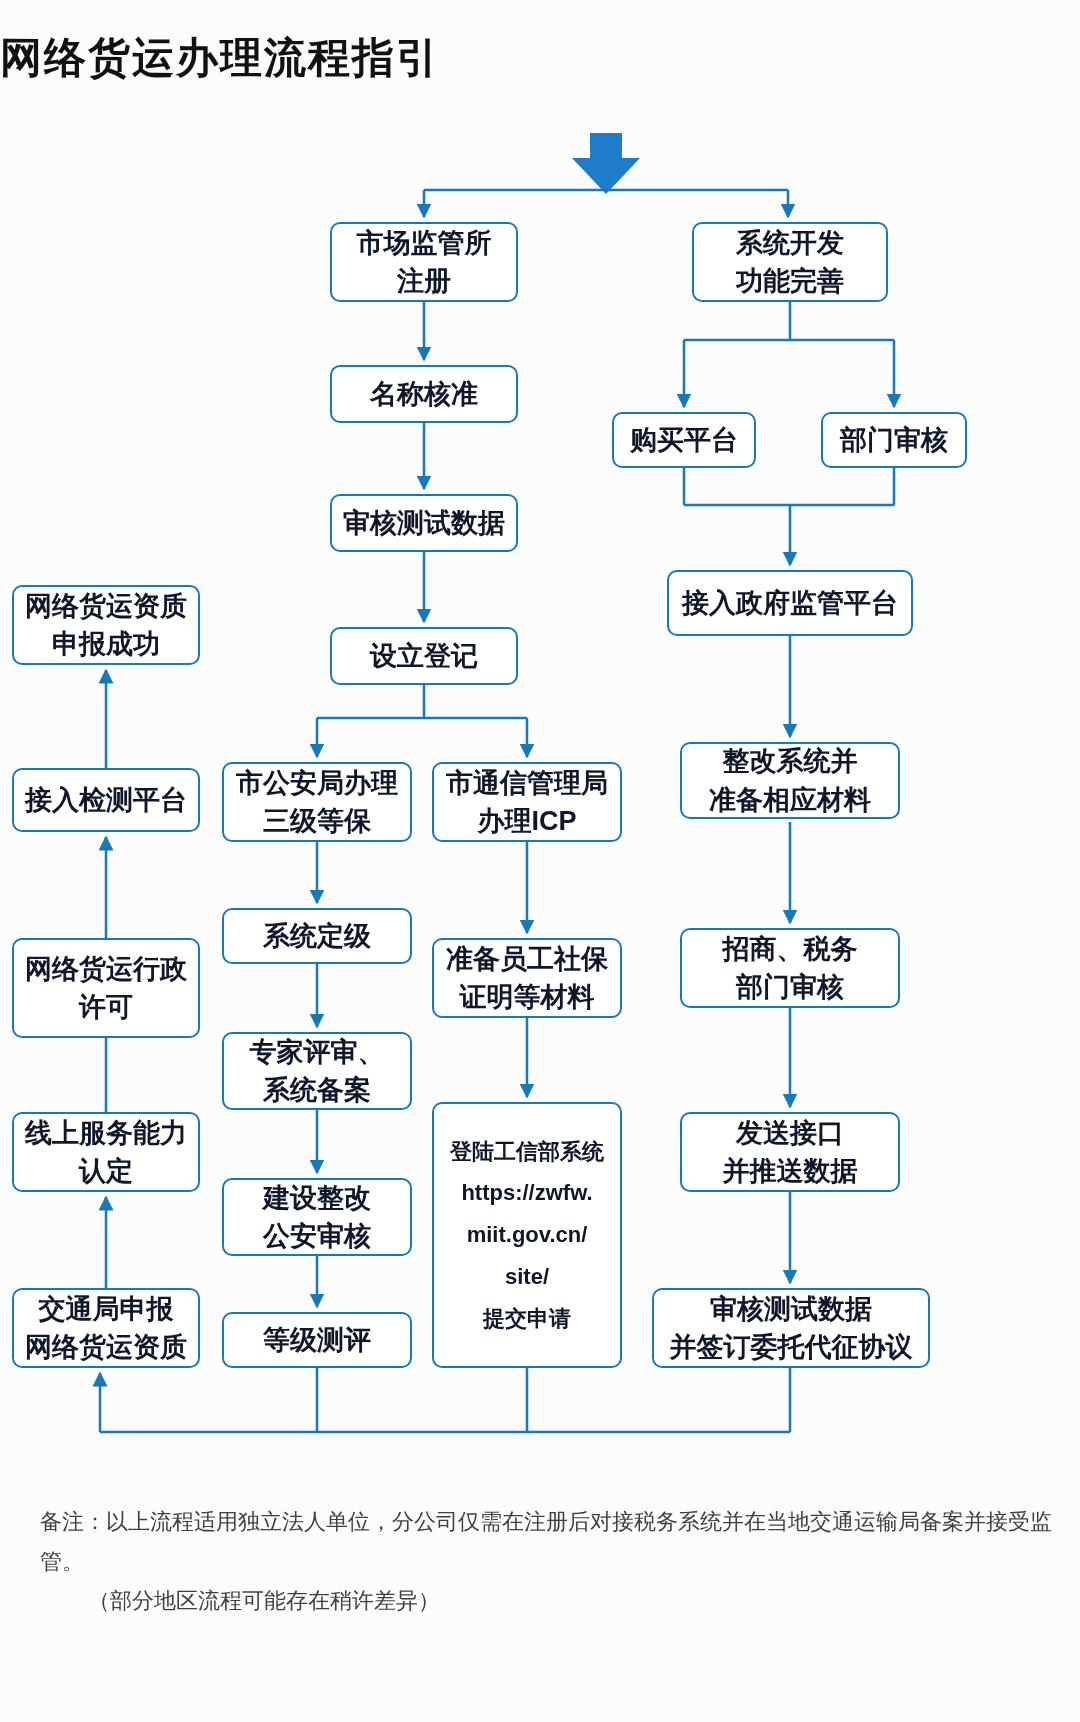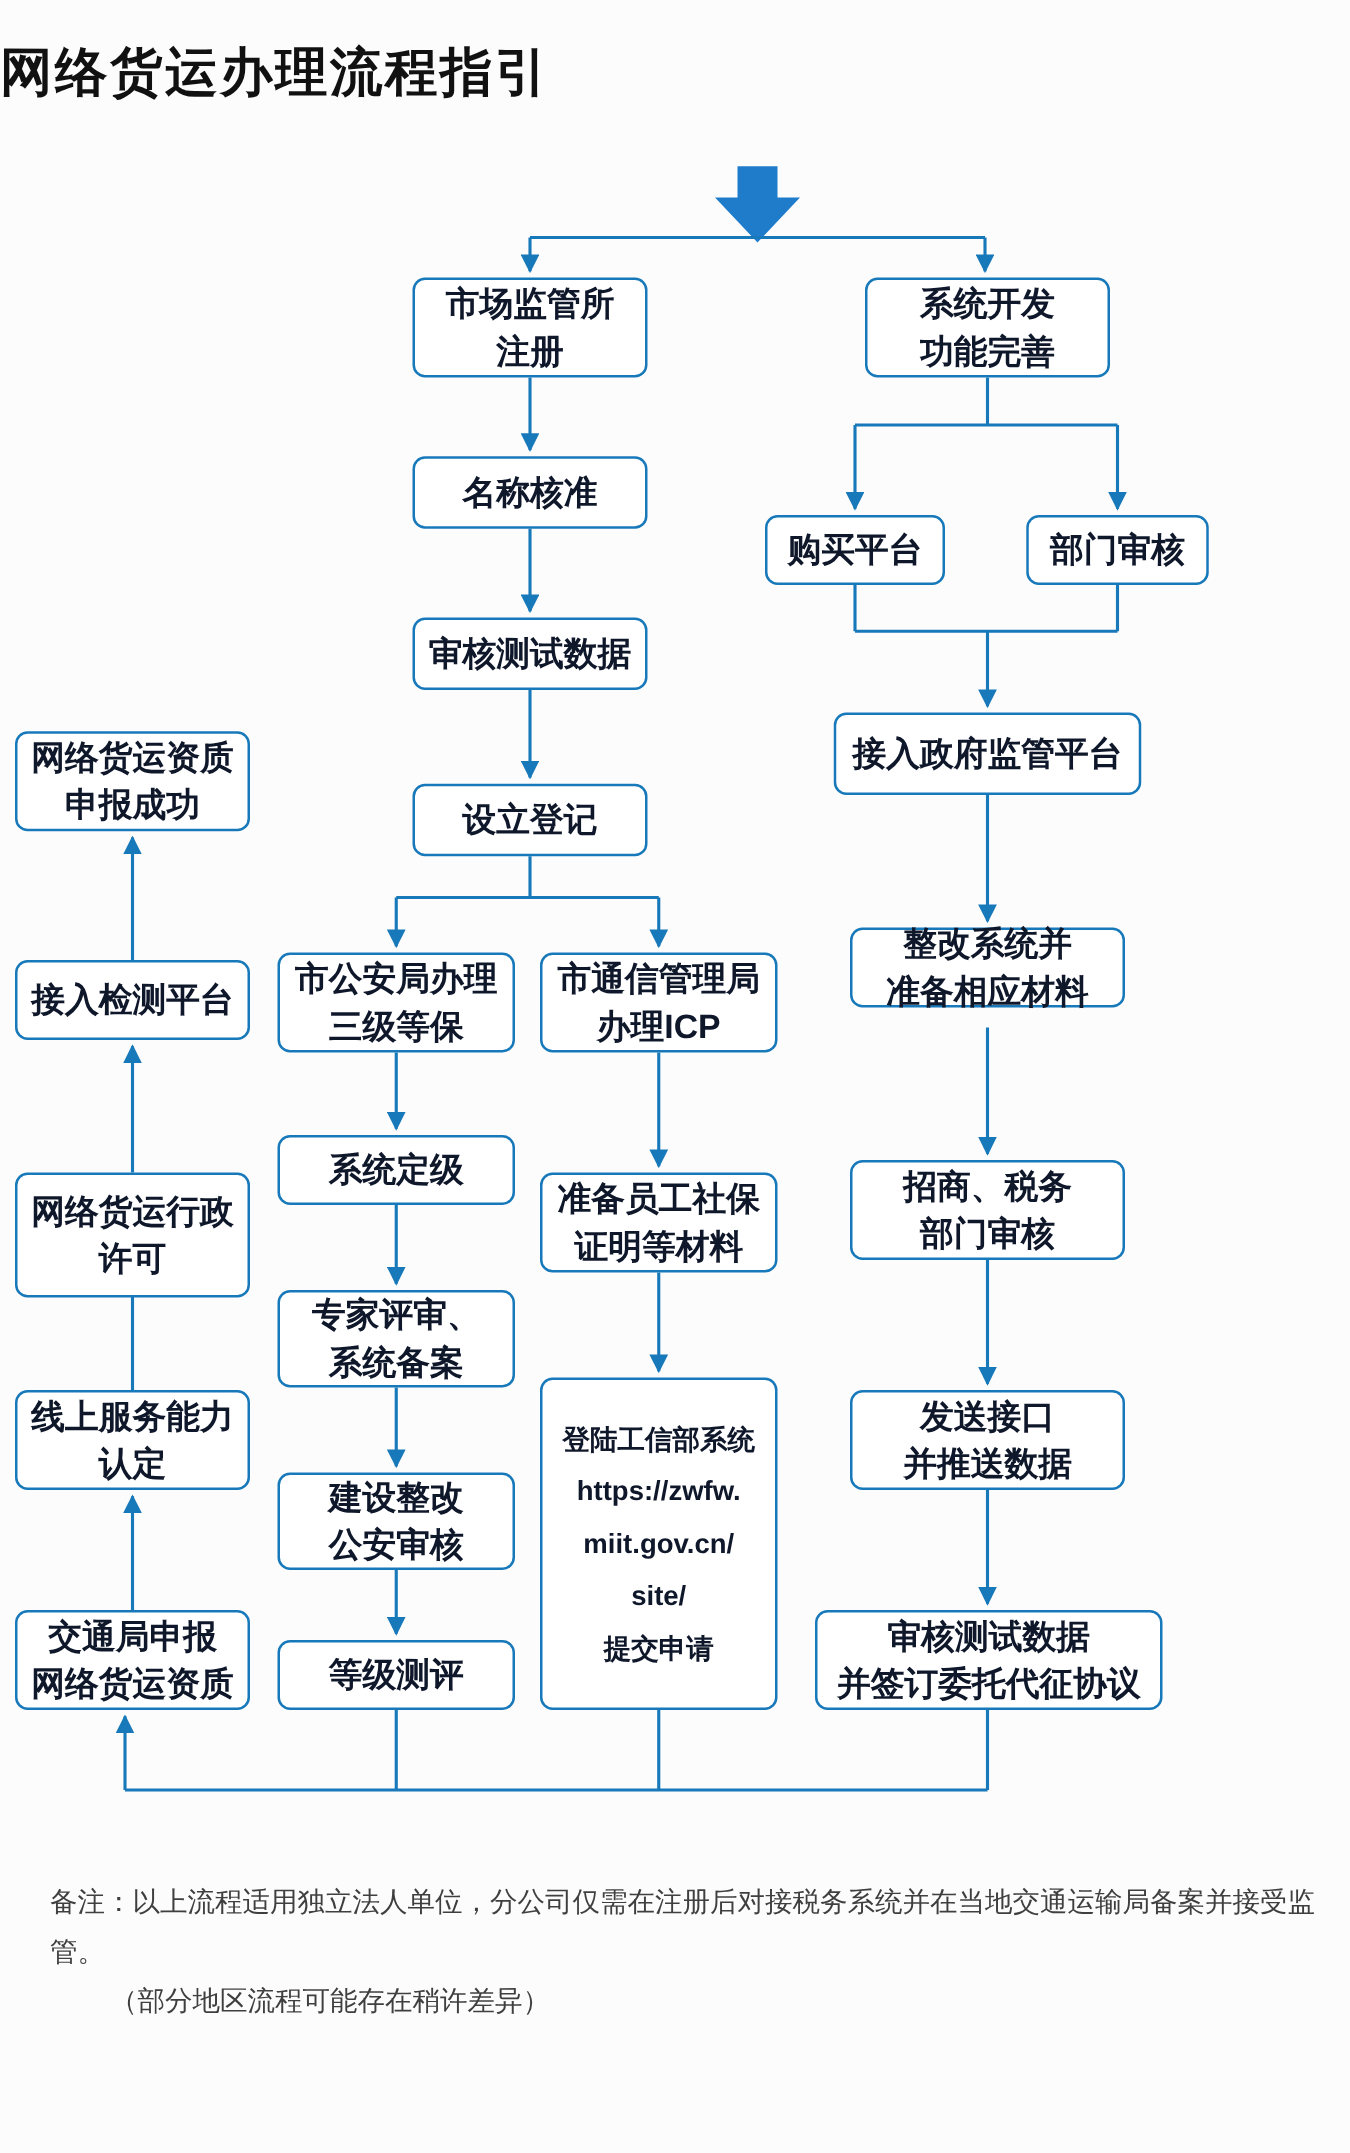--- a/index.html
+++ b/index.html
@@ -138,21 +138,21 @@
 https://zwfw.
 miit.gov.cn/
 site/
 提交申请</div>
 
   <div class="node" style="left:692px;top:222px;width:196px;height:80px">系统开发
 功能完善</div>
   <div class="node" style="left:612px;top:412px;width:144px;height:56px">购买平台</div>
   <div class="node" style="left:821px;top:412px;width:146px;height:56px">部门审核</div>
   <div class="node" style="left:667px;top:570px;width:246px;height:66px">接入政府监管平台</div>
-  <div class="node" style="left:680px;top:742px;width:220px;height:64px">整改系统并
+  <div class="node" style="left:680px;top:742px;width:220px;height:77px">整改系统并
 准备相应材料</div>
   <div class="node" style="left:680px;top:928px;width:220px;height:80px">招商、税务
 部门审核</div>
   <div class="node" style="left:680px;top:1112px;width:220px;height:80px">发送接口
 并推送数据</div>
   <div class="node" style="left:652px;top:1288px;width:278px;height:80px">审核测试数据
 并签订委托代征协议</div>
 
   <div class="node" style="left:12px;top:585px;width:188px;height:80px">网络货运资质
 申报成功</div>

